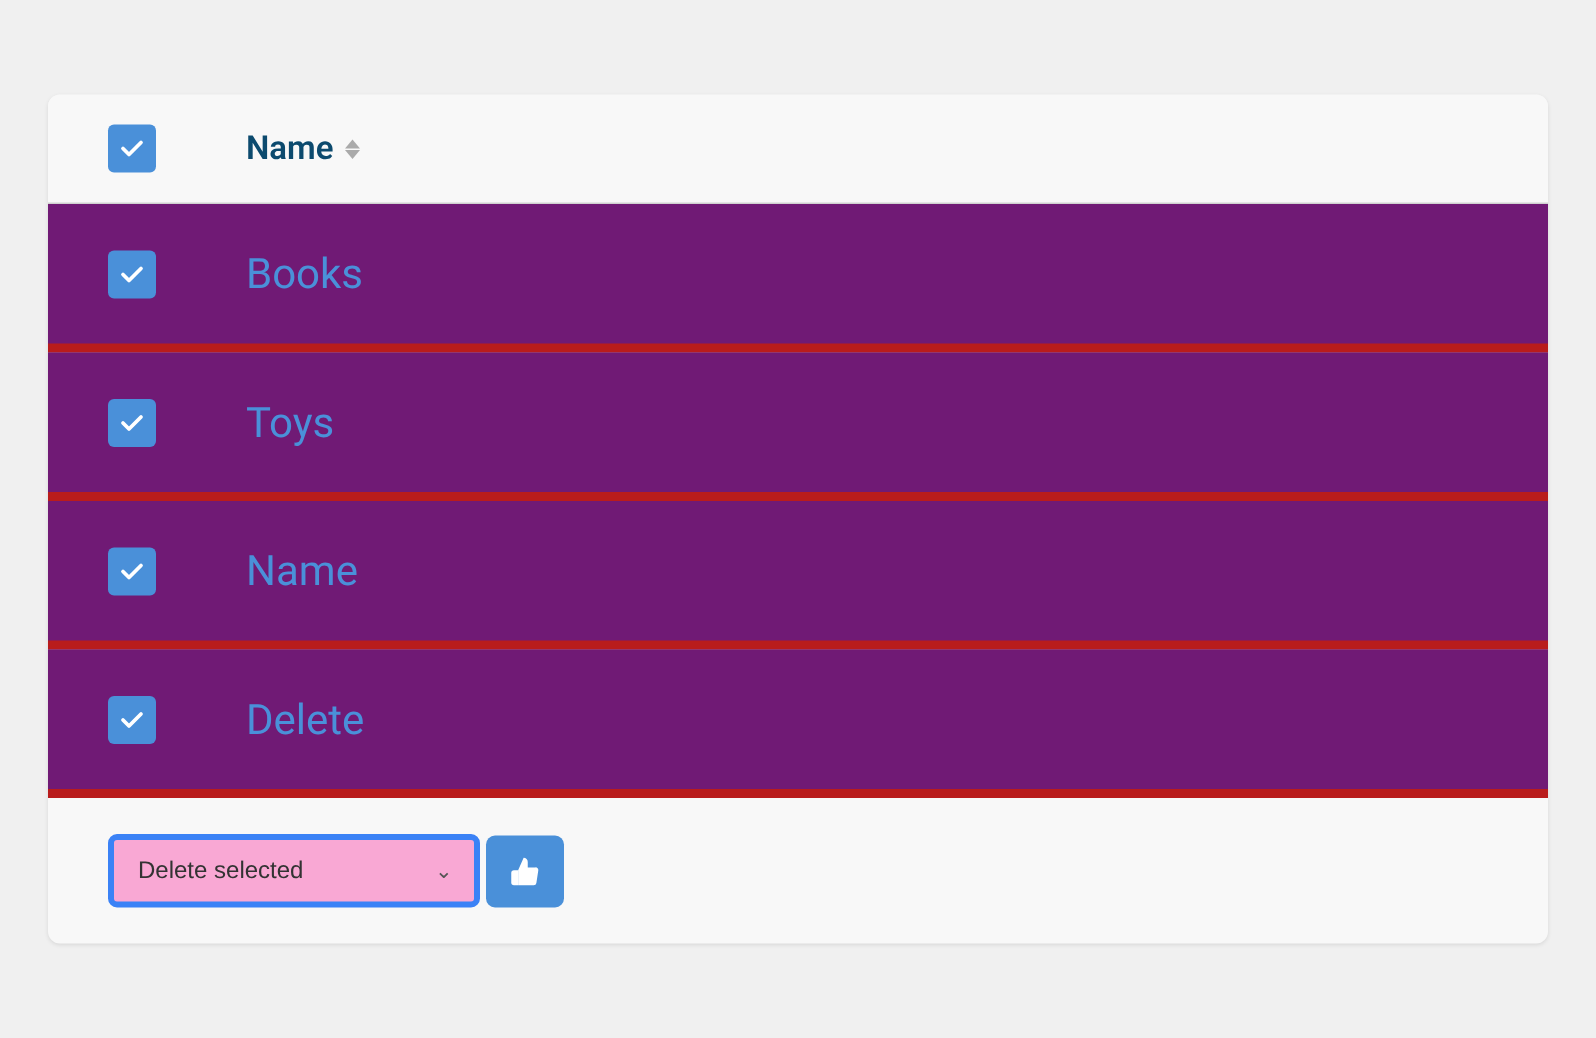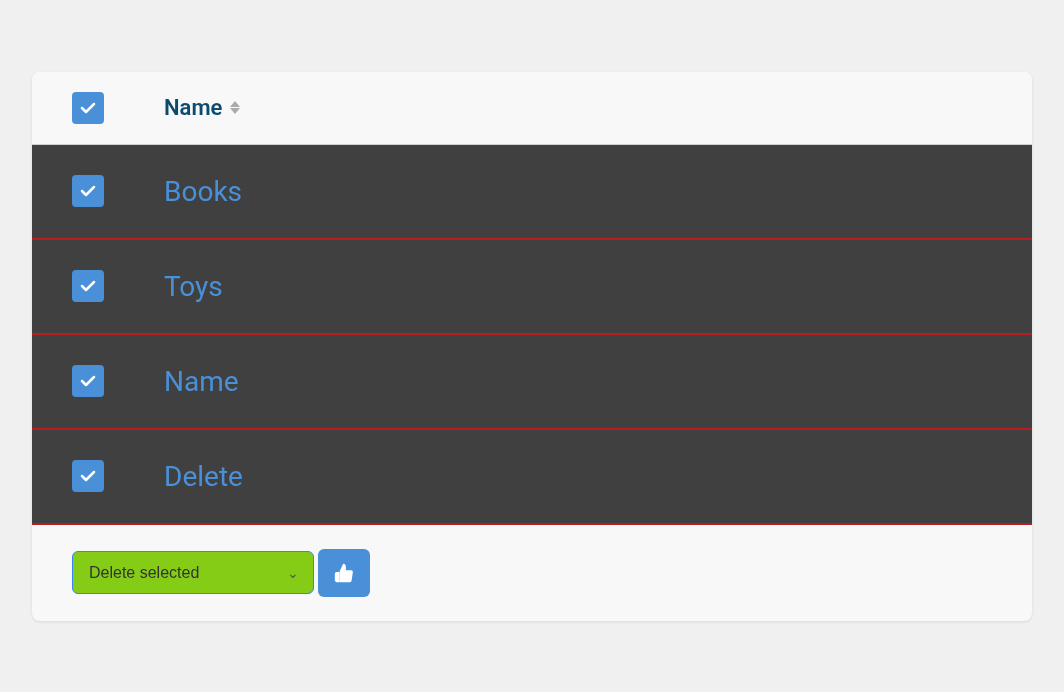--- a/index.html
+++ b/index.html
@@ -30,22 +30,22 @@
       align-items: center;
       padding: 20px 40px;
       background: #f8f8f8;
       border-bottom: 1px solid #d0d0d0;
     }
 
     .table-row {
       display: flex;
       align-items: center;
       padding: 30px 40px;
-      background: #404040;
-      border-bottom: 2px solid #b91c1c;
+      background: #701a75;
+      border-bottom: 6px solid #b91c1c;
     }
 
     .table-row:last-of-type {
       border-bottom: 1px solid #d0d0d0;
     }
 
     .checkbox {
       width: 32px;
       height: 32px;
       background: #4a90d9;
@@ -107,23 +107,23 @@
     .footer {
       padding: 24px 40px;
       display: flex;
       align-items: center;
       gap: 0;
     }
 
     .delete-select-wrapper {
       display: flex;
       align-items: center;
-      border: 1px solid #3b82f6;
+      border: 4px solid #3b82f6;
       border-radius: 6px;
-      background: #84cc16;
+      background: #f9a8d4;
       overflow: hidden;
     }
 
     .delete-select {
       appearance: none;
       border: none;
       background: transparent;
       padding: 12px 16px;
       font-size: 16px;
       color: #333;

